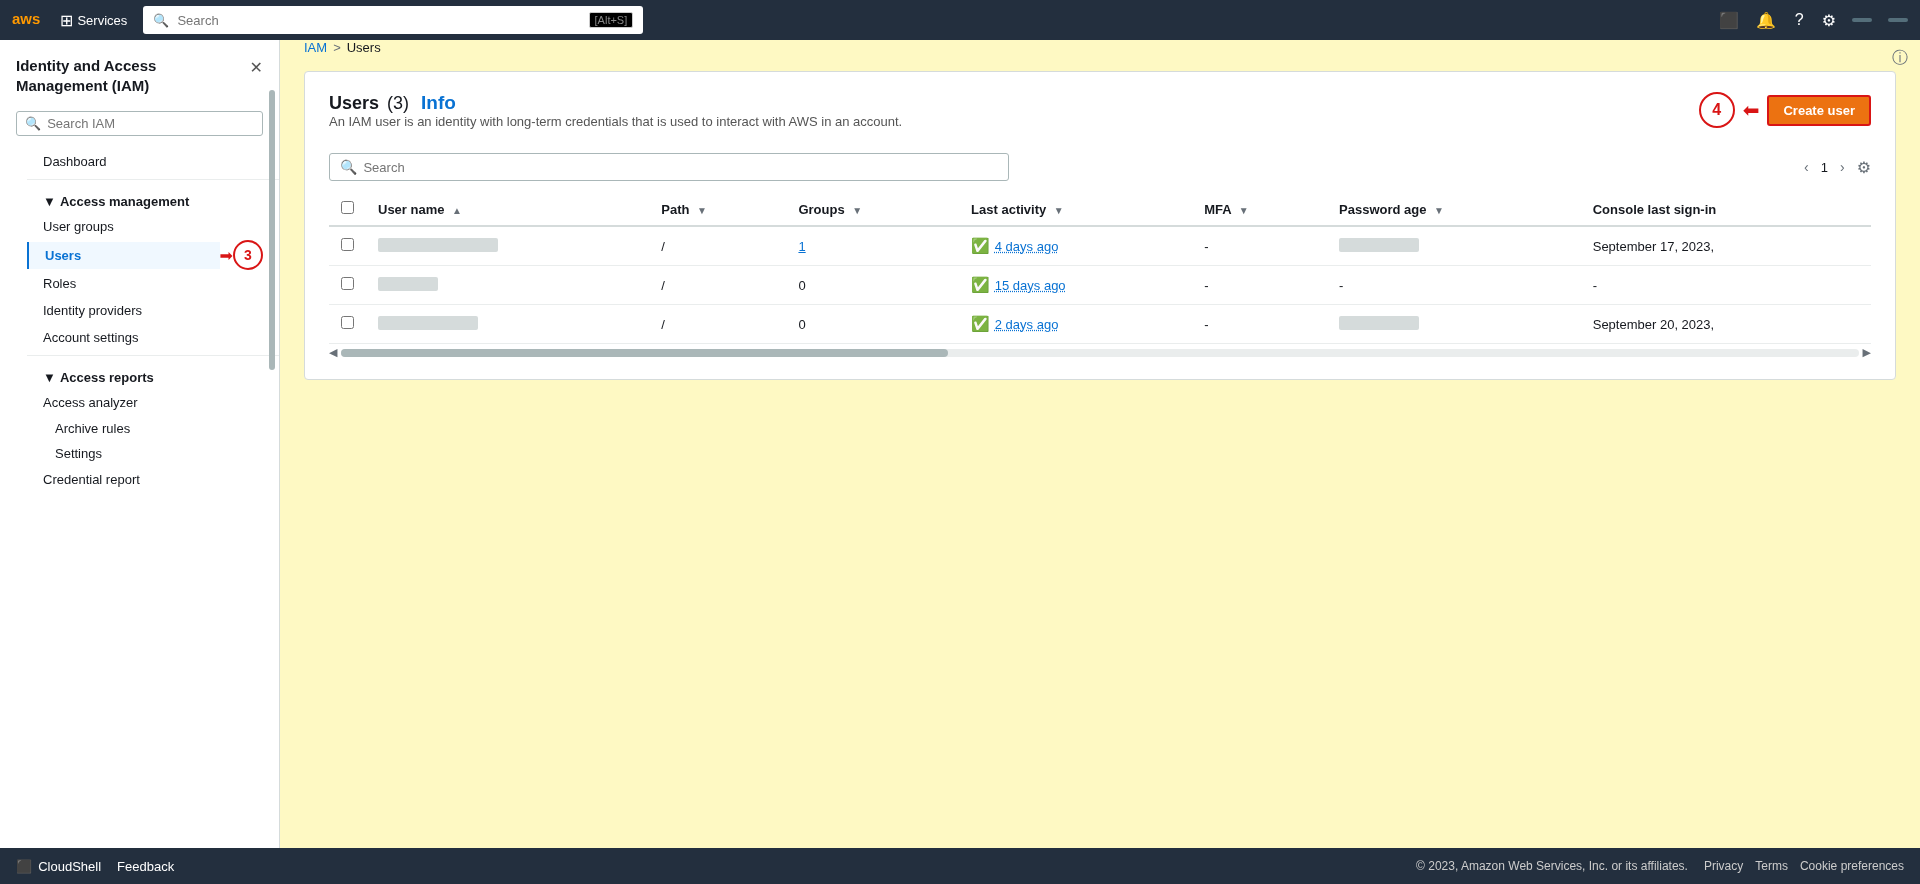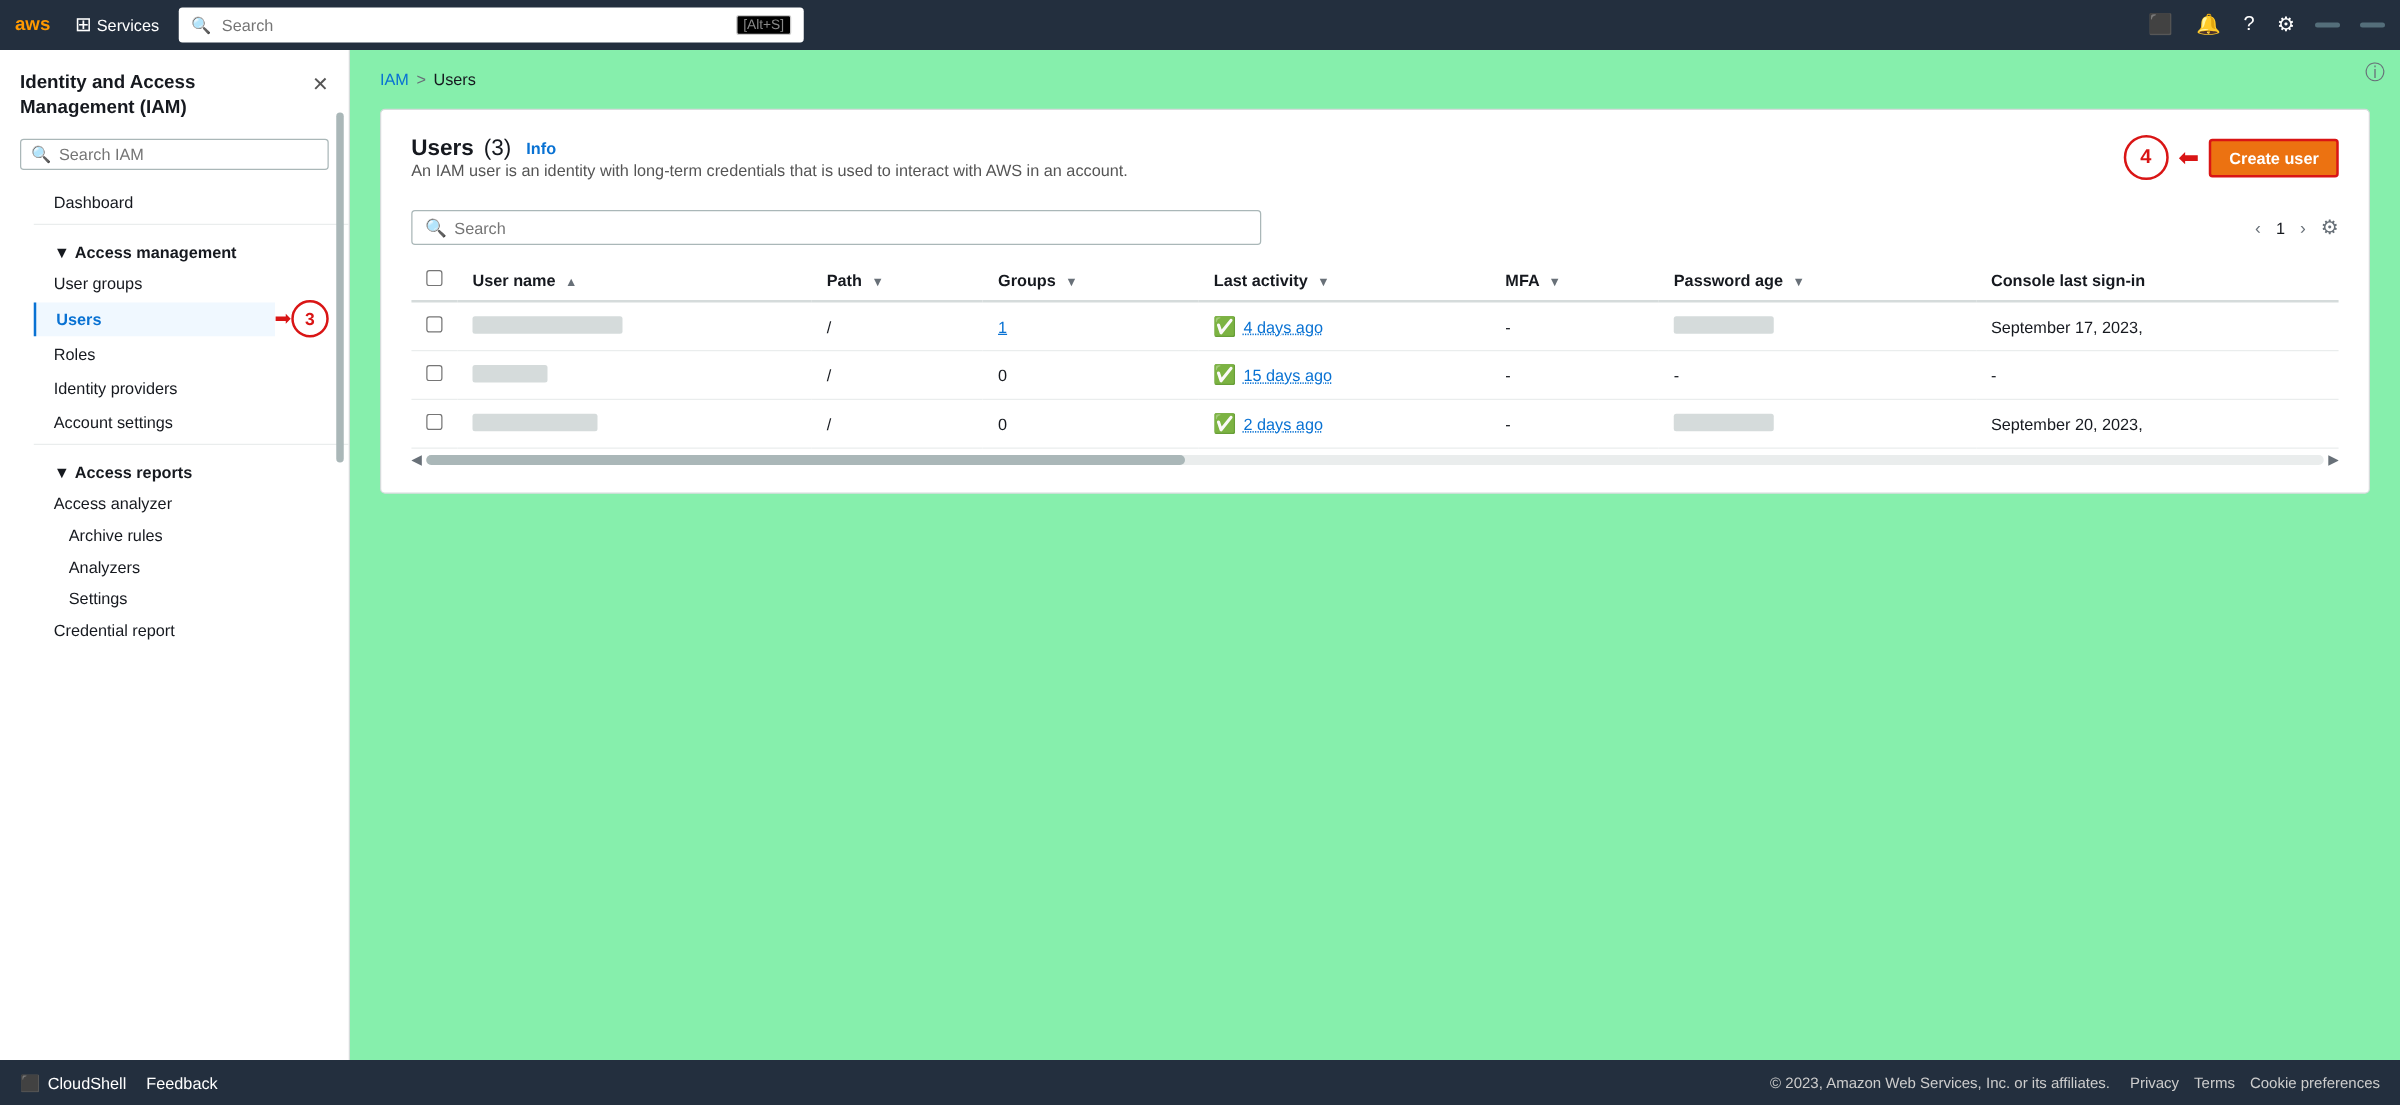--- a/index.html
+++ b/index.html
@@ -38,36 +38,36 @@
     .sidebar-search-icon { color: #687078; font-size: 13px; }
     .sidebar-nav { flex: 1; margin-left: 27px; }
     .sidebar-nav-item { padding: 6px 16px; cursor: pointer; color: #16191f; font-size: 13px; display: block; }
     .sidebar-nav-item.active { color: #0972d3; font-weight: 600; background: #f0f8ff; border-left: 2px solid #0972d3; }
     .sidebar-section { font-size: 13px; font-weight: 700; padding: 10px 16px 4px 16px; color: #16191f; cursor: pointer; display: flex; align-items: center; gap: 4px; }
     .sidebar-sub-item { padding: 5px 16px 5px 28px; cursor: pointer; color: #16191f; font-size: 13px; display: block; }
     .sidebar-divider { height: 1px; background: #eaeded; margin: 4px 0; }
     .scroll-indicator { position: absolute; right: 4px; top: 50px; width: 6px; background: #aab7b8; border-radius: 3px; height: 280px; cursor: grab; }
 
     
-    .main { flex: 1; overflow-y: auto; padding: 16px 24px; background: #86efac; }
+    .main { flex: 1; overflow-y: auto; padding: 0 24px; background: #fef9c3; }
 
     
     .breadcrumb { display: flex; align-items: center; gap: 6px; font-size: 13px; margin-bottom: 16px; }
     .breadcrumb-link { color: #0972d3; cursor: pointer; text-decoration: none; }
     .breadcrumb-sep { color: #687078; }
     .breadcrumb-current { color: #16191f; }
 
     
     .content-box { background: #fff; border: 1px solid #d5dbdb; border-radius: 4px; padding: 20px 24px; }
 
     
     .users-header { display: flex; justify-content: space-between; align-items: flex-start; margin-bottom: 8px; }
     .users-title { font-size: 18px; font-weight: 700; display: flex; align-items: center; gap: 8px; }
     .users-count { font-size: 18px; font-weight: 400; }
-    .info-link { color: #0972d3; font-size: 13px; cursor: pointer; text-decoration: none; margin-left: 4px; }
+    .info-link { color: #0972d3; font-size: 19px; cursor: pointer; text-decoration: none; margin-left: 4px; }
     .users-desc { font-size: 13px; color: #555; margin-bottom: 16px; }
     .users-actions { display: flex; align-items: center; gap: 8px; }
 
     
     .annotation-circle {
       width: 36px; height: 36px; border-radius: 50%; border: 2px solid #d91515;
       display: flex; align-items: center; justify-content: center;
       font-weight: 700; font-size: 16px; color: #d91515; background: #fff;
     }
     .annotation-arrow { color: #d91515; font-size: 20px; }
@@ -204,21 +204,20 @@
 
       <div class="sidebar-divider"></div>
 
       <div class="sidebar-section">
         <span>▼</span>
         <span>Access reports</span>
       </div>
 
       <div class="sidebar-nav-item">Access analyzer</div>
       <div class="sidebar-sub-item">Archive rules</div>
-      <div class="sidebar-sub-item">Analyzers</div>
       <div class="sidebar-sub-item">Settings</div>
       <div class="sidebar-nav-item">Credential report</div>
     </div>
 
     <div class="scroll-indicator"></div>
   </div>
 
   <div class="main">
 
     <div class="breadcrumb">

